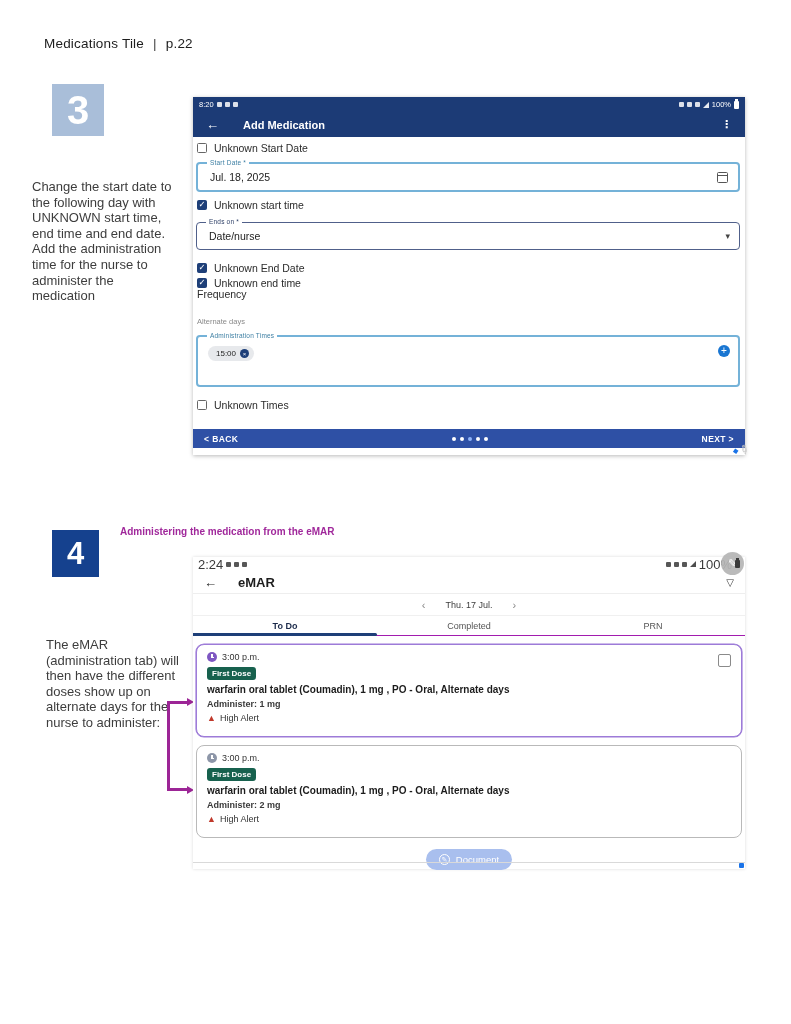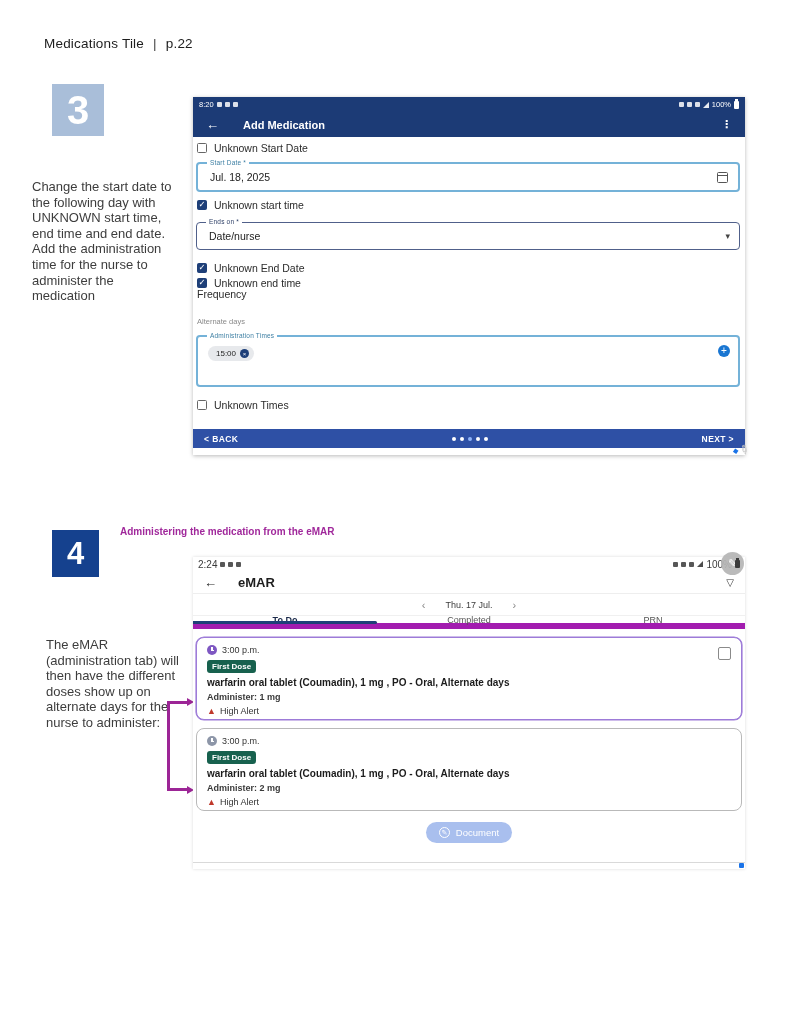--- a/index.html
+++ b/index.html
@@ -57,33 +57,33 @@
 
   .s1-nav { position:absolute; left:0; right:0; top:292px; height:19px; background:#2e50a5; color:#fff; display:flex; align-items:center; justify-content:space-between; padding:0 11px; font-size:8.5px; font-weight:700; letter-spacing:.4px; }
   .dots { display:flex; gap:4px; align-items:center; }
   .dot { width:4px; height:4px; border-radius:50%; background:#fff; }
   .dot.active { background:#8fb4f9; }
   .next-pencil { position:absolute; right:-4px; bottom:-9px; font-size:12px; color:#c4c4c4; transform:rotate(35deg); }
   .next-pencil::after { content:""; position:absolute; left:-3px; bottom:-1px; width:4px; height:4px; background:#1a73e8; }
 
   
   .shot2 { position:absolute; left:193px; top:557px; width:552px; height:312px; background:#fff; box-shadow:0 0 3px rgba(0,0,0,.15); }
-  .s2-status { height:14px; display:flex; justify-content:space-between; align-items:center; padding:0 5px; color:#3a3a3a; font-size:10px; background:#fff; }
+  .s2-status { height:14px; display:flex; justify-content:space-between; align-items:center; padding:0 5px; color:#3a3a3a; font-size:13px; background:#fff; }
   .s2-appbar { height:22px; display:flex; align-items:center; padding:0 11px; color:#222; background:#fff; }
   .s2-appbar .abar-title { margin-left:21px; font-size:13px; font-weight:700; color:#1d1d1d; }
   .funnel { margin-left:auto; font-size:10px; color:#333; }
   .edit-badge { position:absolute; right:1px; top:-5px; width:23px; height:23px; border-radius:50%; background:#b5b5b5; color:#fff; display:flex; align-items:center; justify-content:center; font-size:11px; opacity:.92; }
   .s2-datenav { height:22px; display:flex; align-items:center; justify-content:center; gap:20px; font-size:9px; color:#3c3c3c; border-top:1px solid #eee; }
   .s2-datenav .chev { color:#888; font-size:11px; }
-  .s2-tabs { height:14px; display:flex; position:relative; border-top:1px solid #f0f0f0; border-bottom:6px solid #a21caf; }
+  .s2-tabs { height:21px; display:flex; position:relative; border-top:1px solid #f0f0f0; border-bottom:1px solid #a21caf; }
   .tab { flex:1; display:flex; align-items:center; justify-content:center; font-size:9px; color:#555; }
   .tab.active { color:#1b2a4a; font-weight:700; }
   .tab-underline { position:absolute; left:0; bottom:-1px; width:33.33%; height:3px; background:#1e3f78; border-radius:0 2px 2px 0; }
   .cards { padding:8px 3px 0; display:flex; flex-direction:column; gap:8px; }
-  .card { border:1px solid #b9b9b9; border-radius:8px; background:#fff; padding:7px 10px 3px; position:relative; }
+  .card { border:1px solid #b9b9b9; border-radius:8px; background:#fff; padding:7px 10px 13px; position:relative; }
   .card.highlight { border-color:#9d7bd8; box-shadow:0 0 0 .6px #9d7bd8; }
   .trow { display:flex; align-items:center; gap:5px; font-size:9px; color:#333; }
   .clock { width:10px; height:10px; border-radius:50%; position:relative; flex:0 0 auto; }
   .clock.purple { background:#7e57c2; } .clock.gray { background:#8d96a8; }
   .clock::before { content:""; position:absolute; left:4.4px; top:2px; width:1.4px; height:3.4px; background:#fff; }
   .clock::after { content:""; position:absolute; left:4.4px; top:4.6px; width:2.8px; height:1.4px; background:#fff; }
   .card-check { position:absolute; right:10px; top:9px; width:13px; height:13px; border:1.5px solid #8a8a8a; border-radius:2px; background:#fff; }
   .badge { display:inline-block; background:#17614e; color:#fff; font-size:8px; font-weight:700; padding:2px 5px; border-radius:3px; margin:5px 0 4px; }
   .med { font-size:10px; font-weight:700; color:#1c1c1c; margin-bottom:4px; }
   .administer { font-size:9px; font-weight:600; color:#3a3a3a; margin-bottom:4px; }

